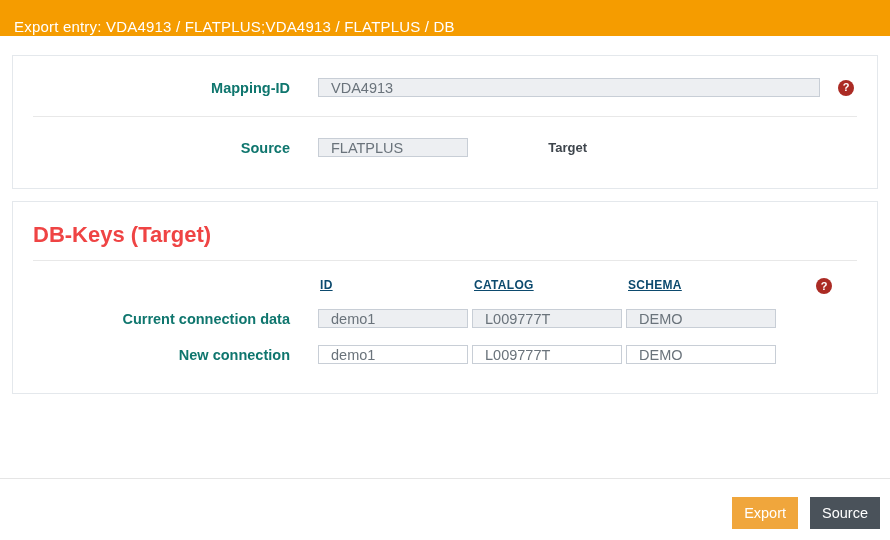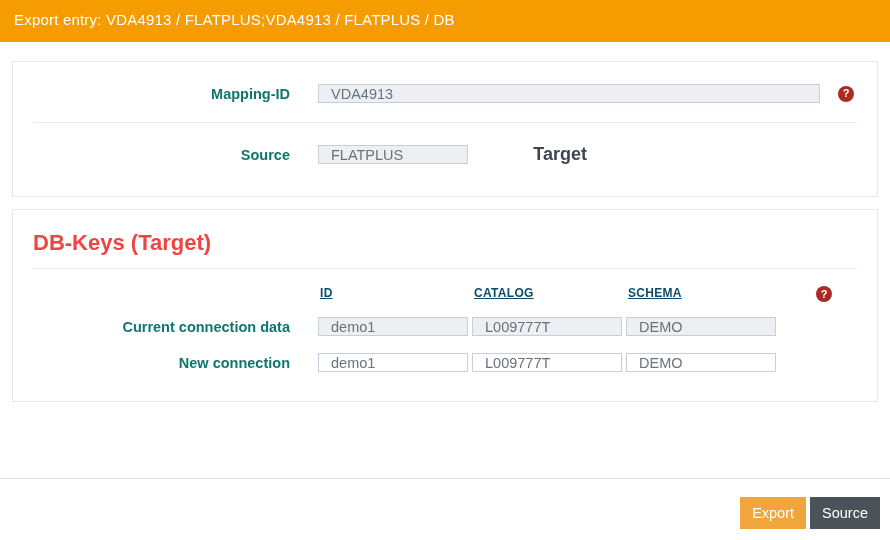--- a/index.html
+++ b/index.html
@@ -7,25 +7,25 @@
   body {
     font-family: "Liberation Sans", sans-serif;
     background: #ffffff;
     color: #3e454c;
     overflow: hidden;
     position: relative;
   }
 
   
   .topbar {
-    height: 42px;
+    height: 36px;
     background: #F59C00;
     display: flex;
-    align-items: flex-start;
-    padding: 11px 14px;
+    align-items: flex-end;
+    padding: 1px 14px;
   }
   .topbar span {
     color: #ffffff;
     font-size: 15px;
     font-weight: 400;
     letter-spacing: .2px;
   }
 
   
   .page { padding: 19px 12px 0 12px; }
@@ -84,21 +84,21 @@
     flex: 0 0 auto;
     cursor: pointer;
     line-height: 1;
   }
   .help.m-map { margin-left: 18px; }
 
   .target-lbl {
     width: 115px;
     text-align: right;
     margin-right: 5px;
-    font-size: 18px;
+    font-size: 13px;
     font-weight: 700;
     color: #3e454c;
     flex: 0 0 auto;
   }
 
   
   .sect-title {
     font-size: 22px;
     font-weight: 700;
     color: #ef4444;
@@ -126,21 +126,21 @@
     position: absolute;
     left: 0; right: 0;
     top: 478px;
     border-top: 1px solid #E5E5E5;
   }
   .footer {
     position: absolute;
     top: 497px;
     right: 10px;
     display: flex;
-    gap: 4px;
+    gap: 12px;
     padding-left: 48px;
   }
   .btn {
     height: 32px;
     padding: 0 12px;
     border: none;
     font-family: "Liberation Sans", sans-serif;
     font-size: 14.5px;
     color: #ffffff;
     cursor: pointer;

